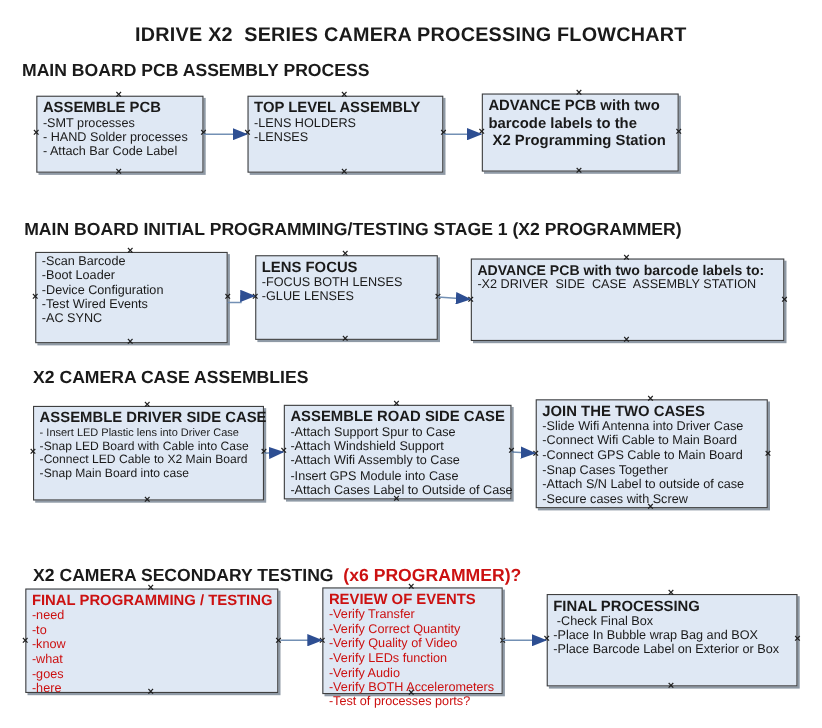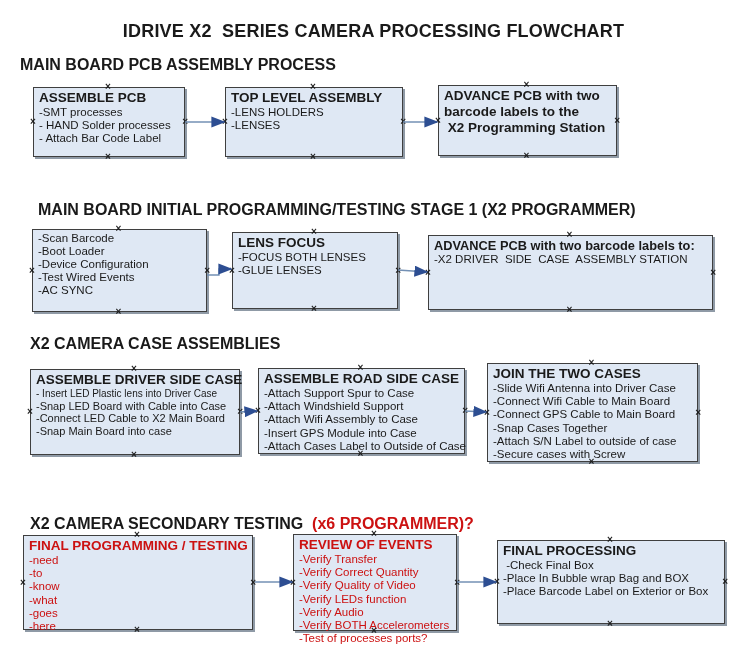--- a/index.html
+++ b/index.html
@@ -25,21 +25,21 @@
   #arw path{fill:var(--c-arrow);}
 </style>
 </head>
 <body>
 
 <div class="stage">
 
   <div class="page-title">IDRIVE X2  SERIES CAMERA PROCESSING FLOWCHART</div>
 
   <div class="sec-heading" style="left:20px;top:56px;">MAIN BOARD PCB ASSEMBLY PROCESS</div>
-  <div class="sec-heading" style="left:38px;top:201px;">MAIN BOARD INITIAL PROGRAMMING/TESTING STAGE 1 (X2 PROGRAMMER)</div>
+  <div class="sec-heading" style="left:22px;top:201px;">MAIN BOARD INITIAL PROGRAMMING/TESTING STAGE 1 (X2 PROGRAMMER)</div>
   <div class="sec-heading" style="left:30px;top:335px;">X2 CAMERA CASE ASSEMBLIES</div>
   <div class="sec-heading" style="left:30px;top:487px;margin-top:28px;"><span>X2 CAMERA SECONDARY TESTING  </span><span class="red-part">(x6 PROGRAMMER)?</span></div>
 
   <div class="box" style="left:33px;top:87px;width:152px;height:70px;">
     <div class="box-title">ASSEMBLE PCB</div>
     <div class="box-item">-SMT processes</div>
     <div class="box-item">- HAND Solder processes</div>
     <div class="box-item">- Attach Bar Code Label</div>
   <span class="handle h-t">×</span>
       <span class="handle h-b">×</span>

